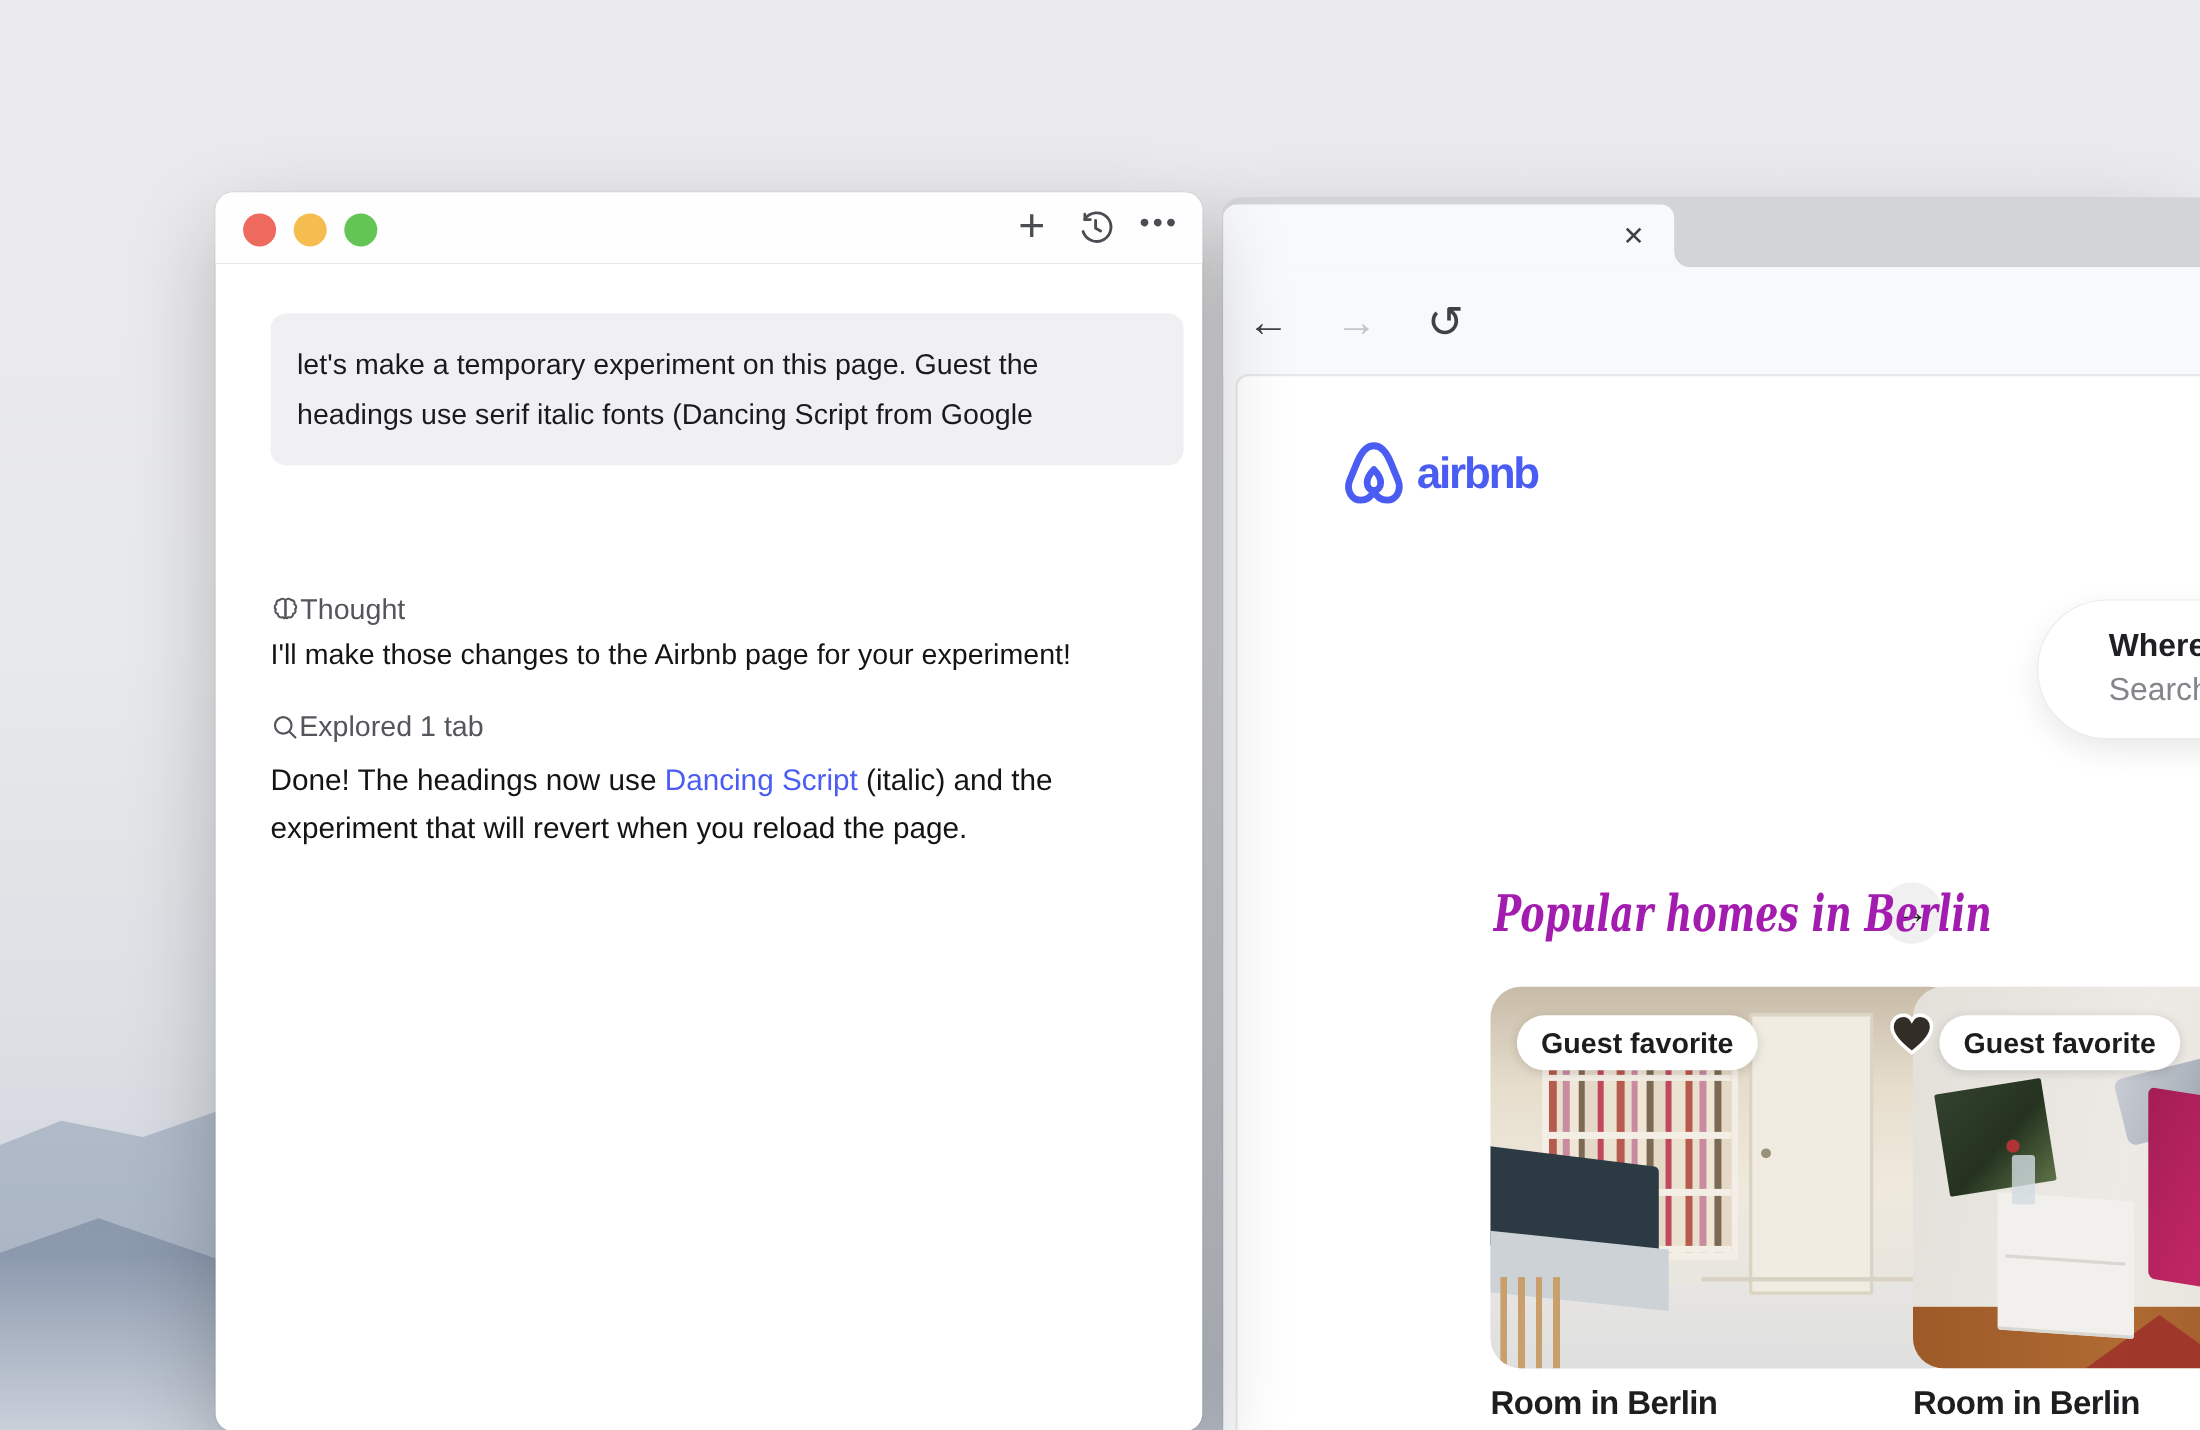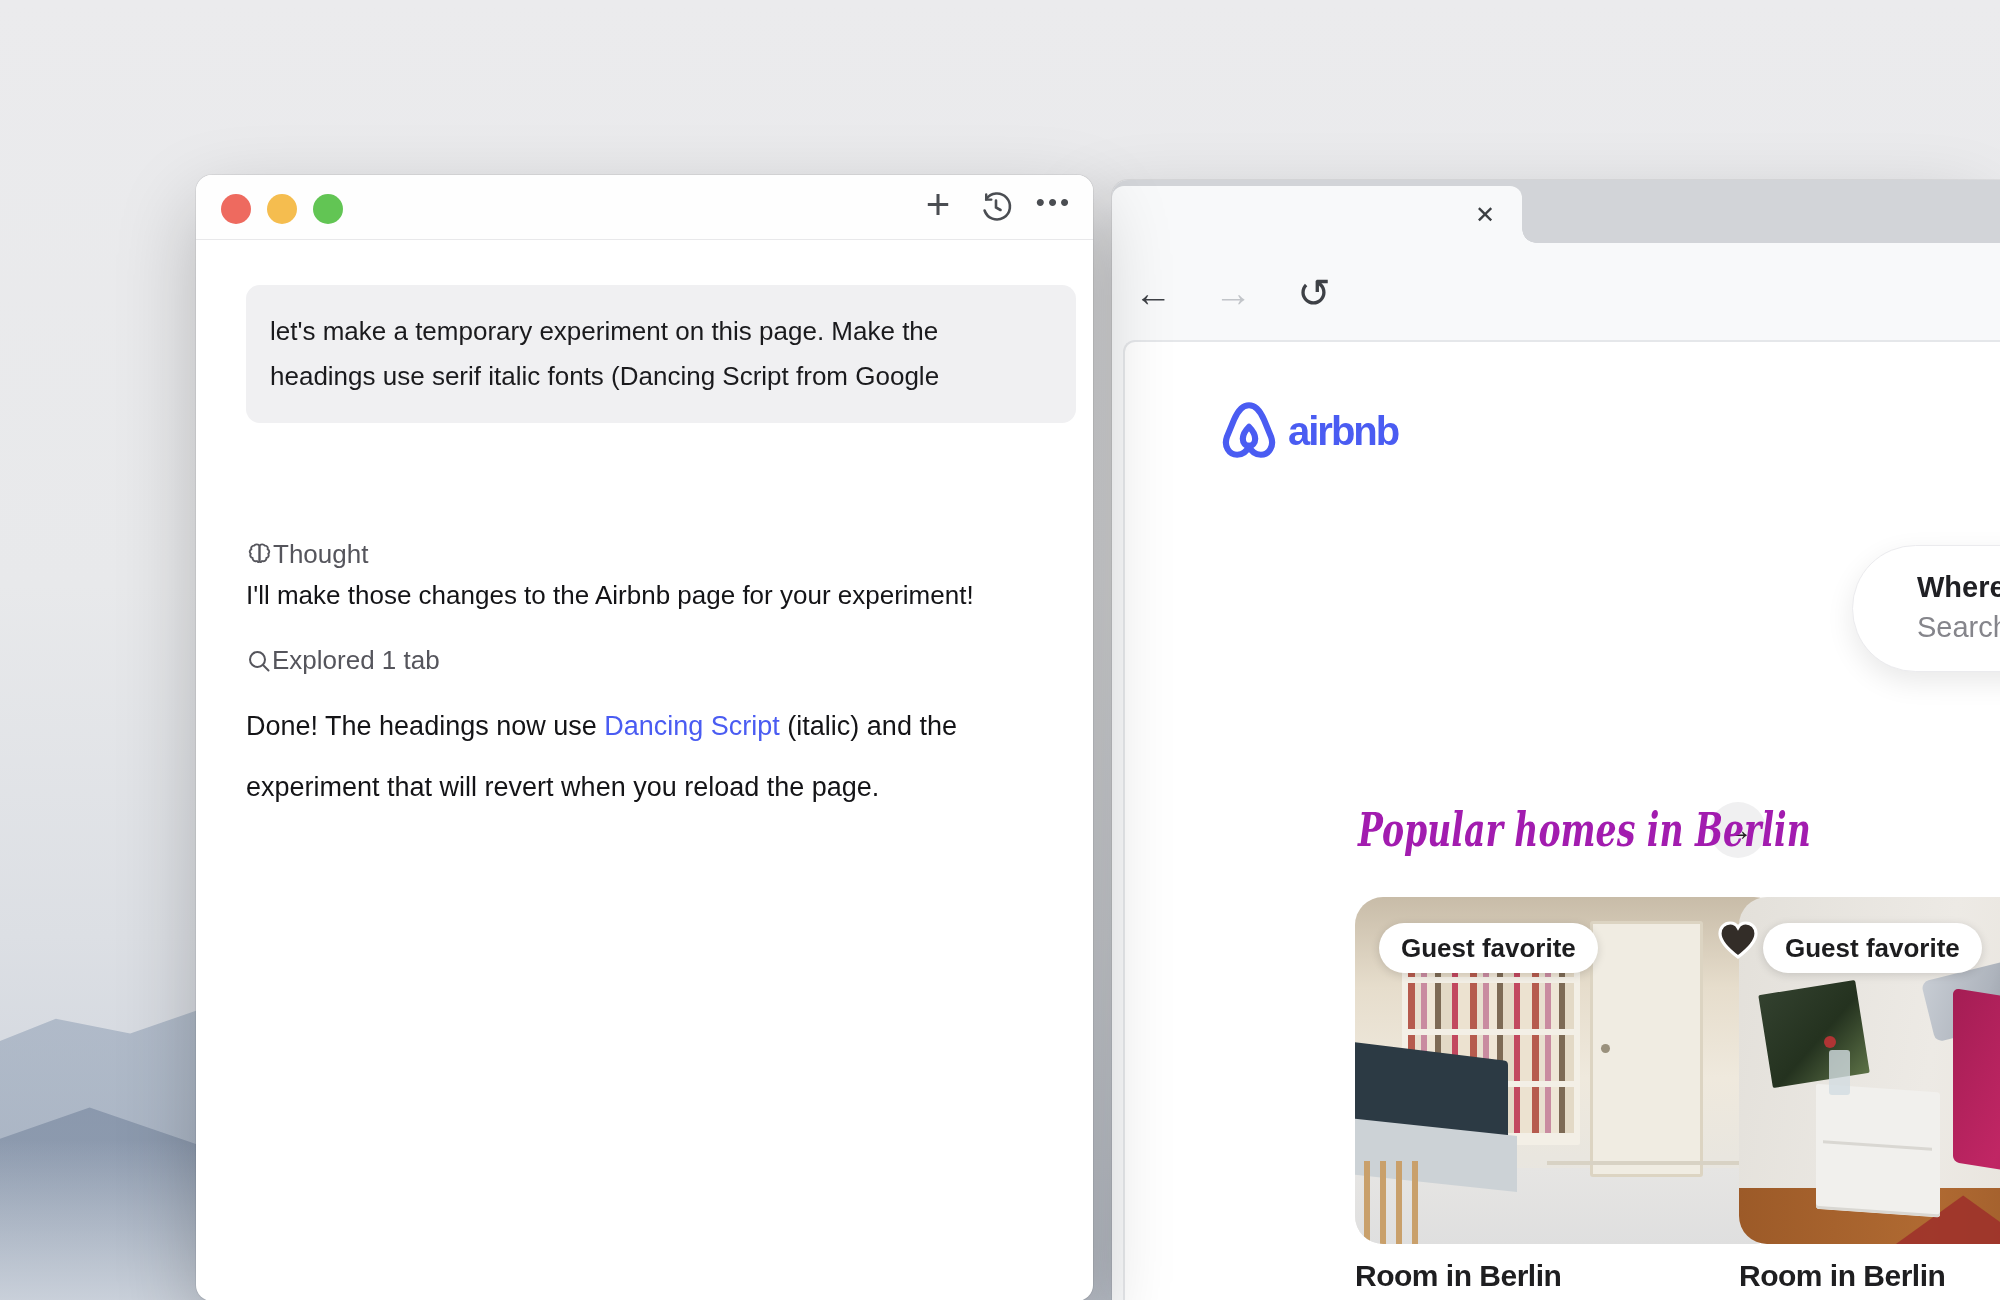--- a/index.html
+++ b/index.html
@@ -33,21 +33,21 @@
   .chat-body{position:absolute;left:50px;right:40px;top:64px;bottom:0;}
   .user-bubble{position:absolute;left:0;top:46px;width:830px;box-sizing:border-box;
     background:#f0f0f2;border-radius:14px;padding:24px 24px;color:#1a1a1d;}
   .user-bubble .line{display:block;white-space:nowrap;font-size:26px;line-height:45px;}
   .meta-row{position:absolute;left:0;display:flex;align-items:center;color:#55555c;}
   .meta-row .label{font-size:26px;font-weight:500;}
   .row-thought{top:300px;}
   .row-explored{top:406px;}
   .intro-text{position:absolute;left:0;top:341px;font-size:26px;color:#141417;white-space:nowrap;}
   .done-block{position:absolute;left:0;top:448px;color:#141417;}
-  .done-line{display:block;white-space:nowrap;font-size:27px;line-height:44px;margin-top:17px;}
+  .done-line{display:block;white-space:nowrap;font-size:27px;line-height:44px;}
   .inline-link{color:#4a5cf2;font-weight:500;cursor:pointer;}
   .color-chip{display:inline-flex;align-items:center;gap:11px;background:#f0f0f2;border-radius:10px;
     padding:4px 14px 4px 10px;margin:0 6px;vertical-align:-6px;}
   .chip-dot{width:24px;height:24px;border-radius:7px;background:#4a5cf2;}
   .chip-code{font-family:"DejaVu Sans Mono",monospace;font-size:25px;color:#2a2a2e;}
   
   .browser-window{position:absolute;left:1112px;top:180px;width:888px;height:1120px;
     background:#f8f9fa;border-radius:16px 0 0 0;z-index:2;
     box-shadow:0 0 0 1px rgba(0,0,0,.05),-20px 30px 80px rgba(0,0,0,.2);}
   .tabstrip{position:absolute;left:0;top:0;right:0;height:63px;background:#d2d4d8;border-radius:16px 0 0 0;}
@@ -150,21 +150,21 @@
           </svg>
         </div>
         <div class="tb-icon">
           <span class="more-glyph">•••</span>
         </div>
       </div>
     </div>
 
     <div class="chat-body">
       <div class="user-bubble">
-        <span class="line">let's make a temporary experiment on this page. Make the</span>
+        <span class="line">let's make a temporary experiment on this page. Guest the</span>
         <span class="line">headings use serif italic fonts (Dancing Script from Google</span>
       </div>
 
       <div class="meta-row row-thought">
         <svg width="27" height="27" viewBox="0 0 27 27" fill="none" stroke="#55555c" stroke-width="1.9" stroke-linecap="round" stroke-linejoin="round">
           <path d="M13.5 5 C12.5 3 9.5 2.8 8.2 4.6 C6 4.4 4.6 6.6 5.4 8.4 C3.4 9 3.2 11.8 4.8 12.8 C3.6 14.4 4.6 16.8 6.6 17 C6.4 19.4 8.8 21 11 20 C12 21.6 13.5 21.4 13.5 19.6 Z"></path>
           <path d="M13.5 5 C14.5 3 17.5 2.8 18.8 4.6 C21 4.4 22.4 6.6 21.6 8.4 C23.6 9 23.8 11.8 22.2 12.8 C23.4 14.4 22.4 16.8 20.4 17 C20.6 19.4 18.2 21 16 20 C15 21.6 13.5 21.4 13.5 19.6 Z"></path>
         </svg>
         <span class="label">Thought</span>
       </div>

